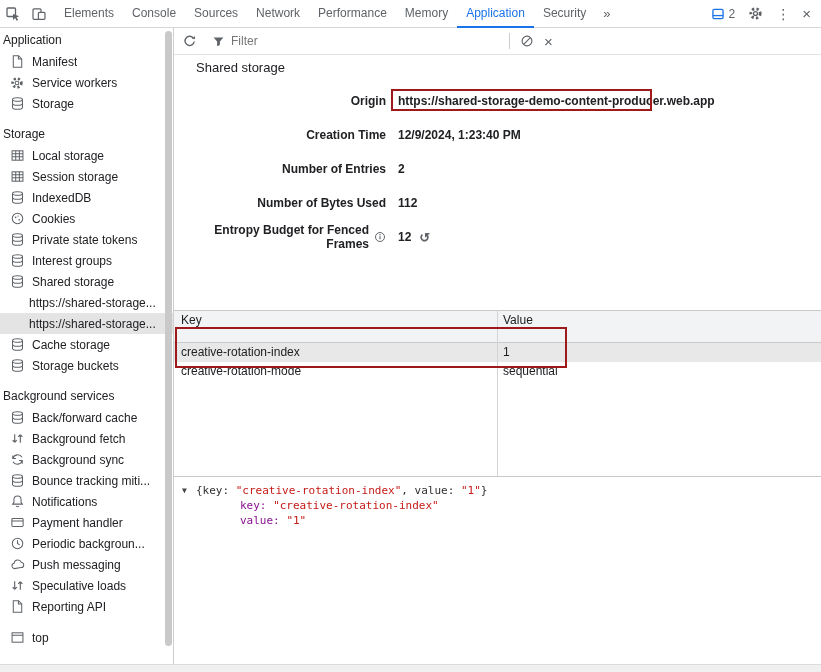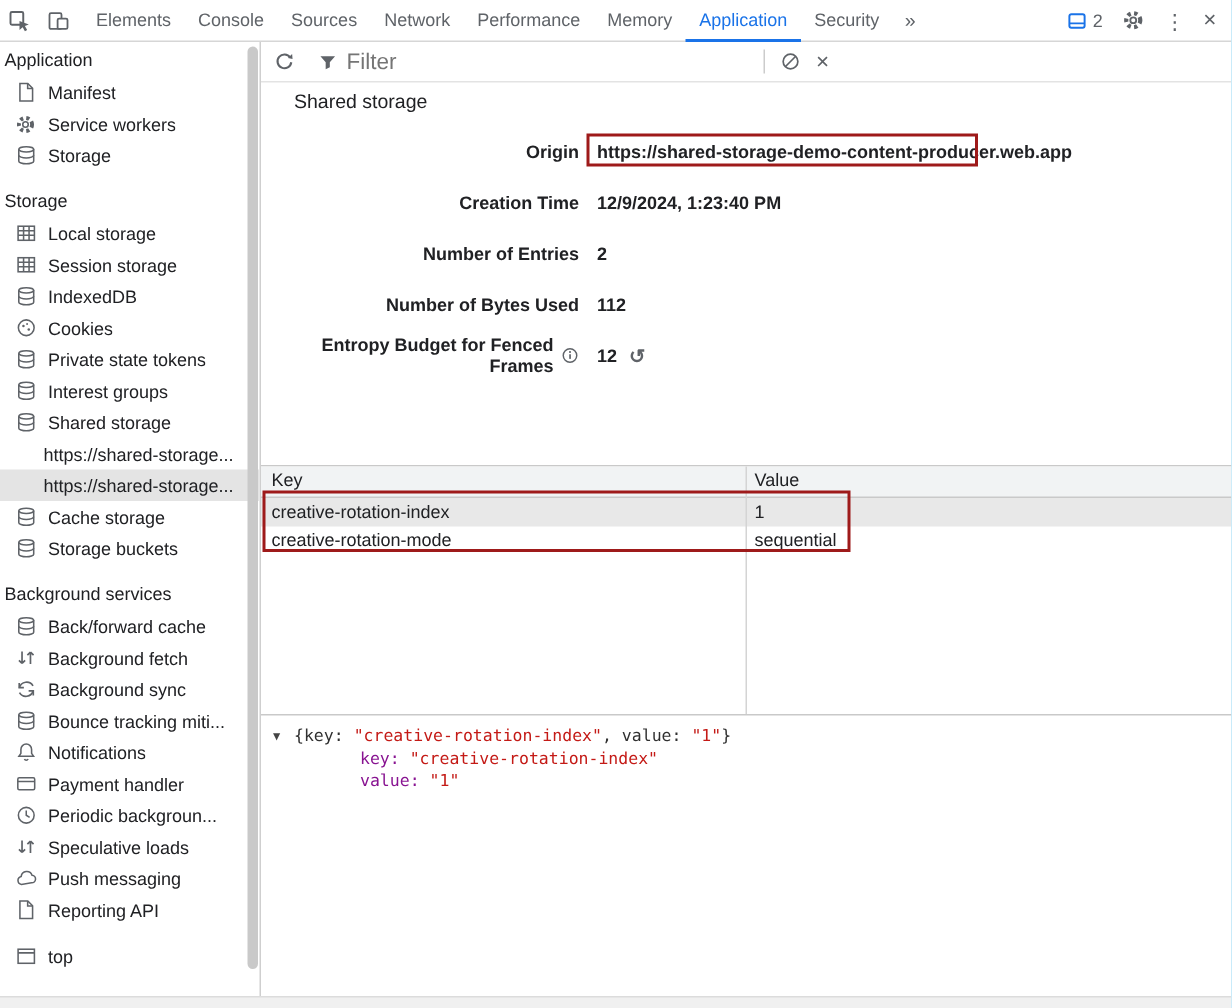--- a/index.html
+++ b/index.html
@@ -33,34 +33,34 @@
   .s-gap{height:10px;}
   .s-label{overflow:hidden;text-overflow:ellipsis;}
   .sb-track{position:absolute;top:3px;right:1px;width:7px;height:634px;}
   .sb-thumb{width:7px;height:97%;background:#c9c9c9;border-radius:4px;}
 
   
   .content{position:relative;flex:1;background:#fff;}
   .toolbar{height:27px;border-bottom:1px solid #e3e3e3;display:flex;align-items:center;padding:0 6px;gap:8px;}
   .t-btn{width:18px;height:18px;display:flex;align-items:center;justify-content:center;cursor:default;}
   .filter-box{display:flex;align-items:center;gap:6px;margin-left:6px;}
-  .filter-box input{border:none;outline:none;width:270px;font-family:"Liberation Sans",sans-serif;font-size:15px;color:#333;background:transparent;}
+  .filter-box input{border:none;outline:none;width:270px;font-family:"Liberation Sans",sans-serif;font-size:12px;color:#333;background:transparent;}
   .vdiv{width:1px;height:16px;background:#ccc;}
 
   .page-title{position:absolute;top:32px;left:22px;font-size:13px;font-weight:500;color:#202124;}
 
   .meta{position:absolute;top:56px;left:0;right:0;font-weight:bold;}
   .meta-row{display:grid;grid-template-columns:212px 1fr;height:34px;align-items:center;}
   .meta-label{display:flex;justify-content:flex-end;align-items:center;gap:5px;color:#202124;text-align:right;}
   .meta-value{padding-left:12px;color:#202124;display:flex;align-items:center;gap:8px;}
   .undo{color:#5f6368;font-size:13px;line-height:1;cursor:default;}
 
   .dtable{position:absolute;top:282px;left:0;right:0;height:166px;border-top:1px solid #c9c9c9;}
   .t-colline{position:absolute;left:323px;top:0;bottom:0;width:1px;background:#d4d4d4;}
-  .t-head{display:flex;height:21px;line-height:18px;background:#f1f3f4;border-bottom:1px solid #c9c9c9;color:#202124;}
+  .t-head{display:flex;height:32px;line-height:18px;background:#f1f3f4;border-bottom:1px solid #c9c9c9;color:#202124;}
   .cell1{width:323px;padding-left:7px;flex:none;overflow:hidden;}
   .cell2{flex:1;padding-left:6px;overflow:hidden;}
   .t-row{display:flex;height:19px;line-height:19px;cursor:default;}
   .t-row.sel{background:#e8e8e8;}
 
   .preview{position:absolute;top:448px;left:0;right:0;bottom:0;border-top:1px solid #c9c9c9;
            font-family:"DejaVu Sans Mono",monospace;font-size:11px;line-height:15px;padding:6px 0 0 8px;color:#303030;}
   .pv-caret{display:inline-block;width:14px;font-size:8px;color:#444;vertical-align:1px;cursor:default;}
   .pv-prop{padding-left:22px;}
   .pname{color:#881391;margin-left:36px;}
@@ -382,35 +382,35 @@
                 <circle cx="8" cy="8" r="5.6"></circle>
                 <path d="M8 4.6V8l2.4 1.5"></path>
               </g>
             </svg>
           </span>
         <span class="s-label">Periodic backgroun...</span>
       </div>
       <div class="s-item">
         <span class="s-icon">
             <svg width="15" height="15" viewBox="0 0 16 16">
+              <path fill="none" stroke="#5f6368" stroke-width="1.1" d="M4.6 12.4a2.9 2.9 0 0 1-.2-5.7 4 4 0 0 1 7.7-.9 2.7 2.7 0 0 1-.4 5.4z"></path>
+            </svg>
+          </span>
+        <span class="s-label">Push messaging</span>
+      </div>
+      <div class="s-item">
+        <span class="s-icon">
+            <svg width="15" height="15" viewBox="0 0 16 16">
               <g fill="none" stroke="#5f6368" stroke-width="1.2">
                 <path d="M5 3.5V12M5 12 2.8 9.8M5 12l2.2-2.2"></path>
                 <path d="M11 12.5V4M11 4 8.8 6.2M11 4l2.2 2.2"></path>
               </g>
             </svg>
           </span>
         <span class="s-label">Speculative loads</span>
-      </div>
-      <div class="s-item">
-        <span class="s-icon">
-            <svg width="15" height="15" viewBox="0 0 16 16">
-              <path fill="none" stroke="#5f6368" stroke-width="1.1" d="M4.6 12.4a2.9 2.9 0 0 1-.2-5.7 4 4 0 0 1 7.7-.9 2.7 2.7 0 0 1-.4 5.4z"></path>
-            </svg>
-          </span>
-        <span class="s-label">Push messaging</span>
       </div>
       <div class="s-item">
         <span class="s-icon">
             <svg width="15" height="15" viewBox="0 0 16 16">
               <g fill="none" stroke="#5f6368" stroke-width="1.1">
                 <path d="M3.5 1.8h5.6l3.4 3.4v9H3.5z"></path>
                 <path d="M9 1.8v3.5h3.5"></path>
               </g>
             </svg>
           </span>

